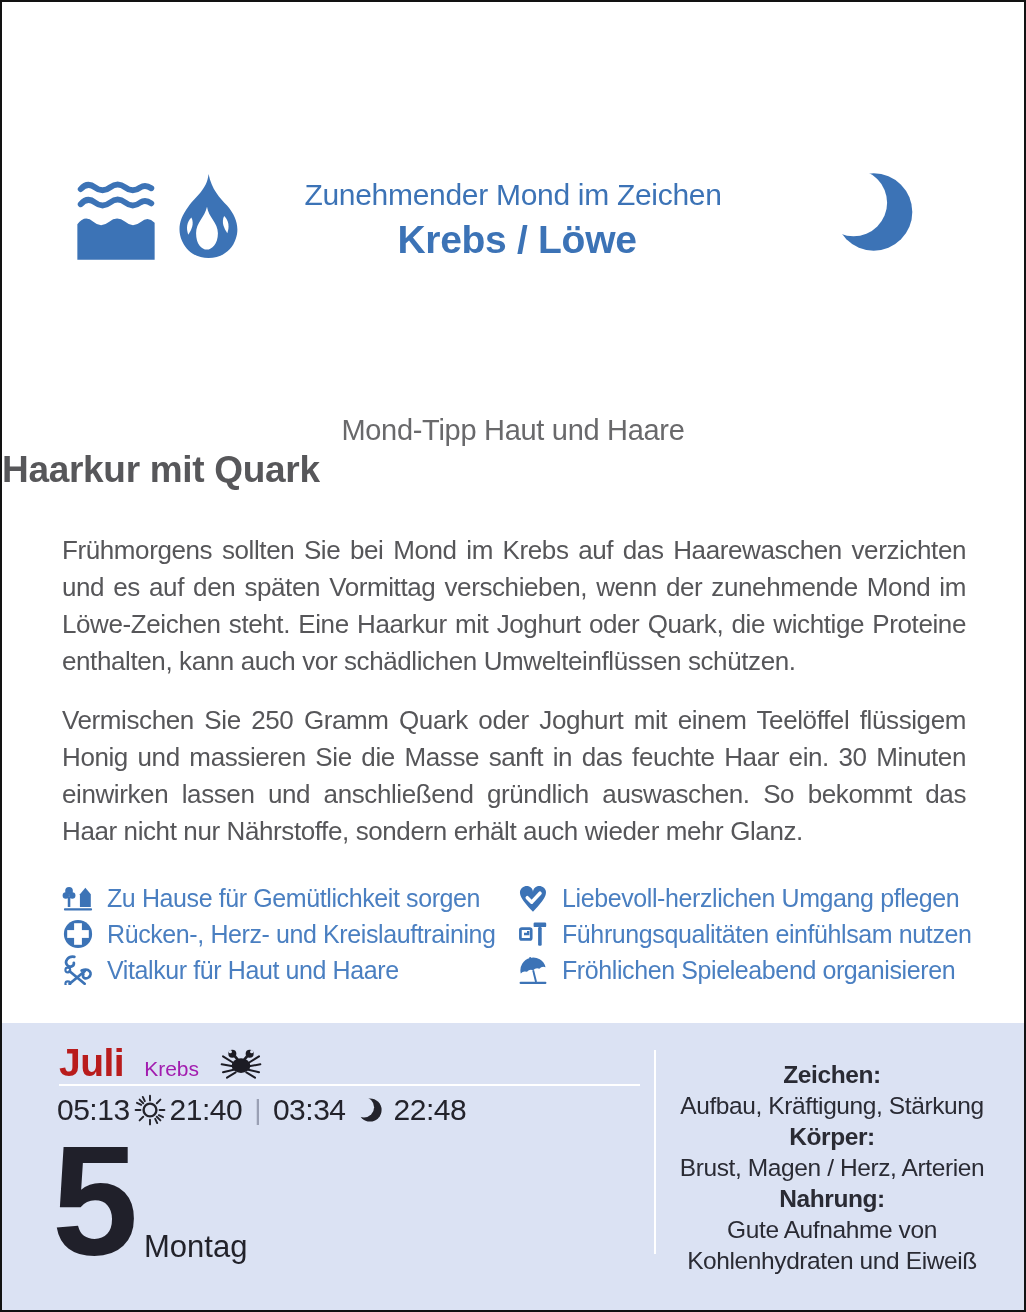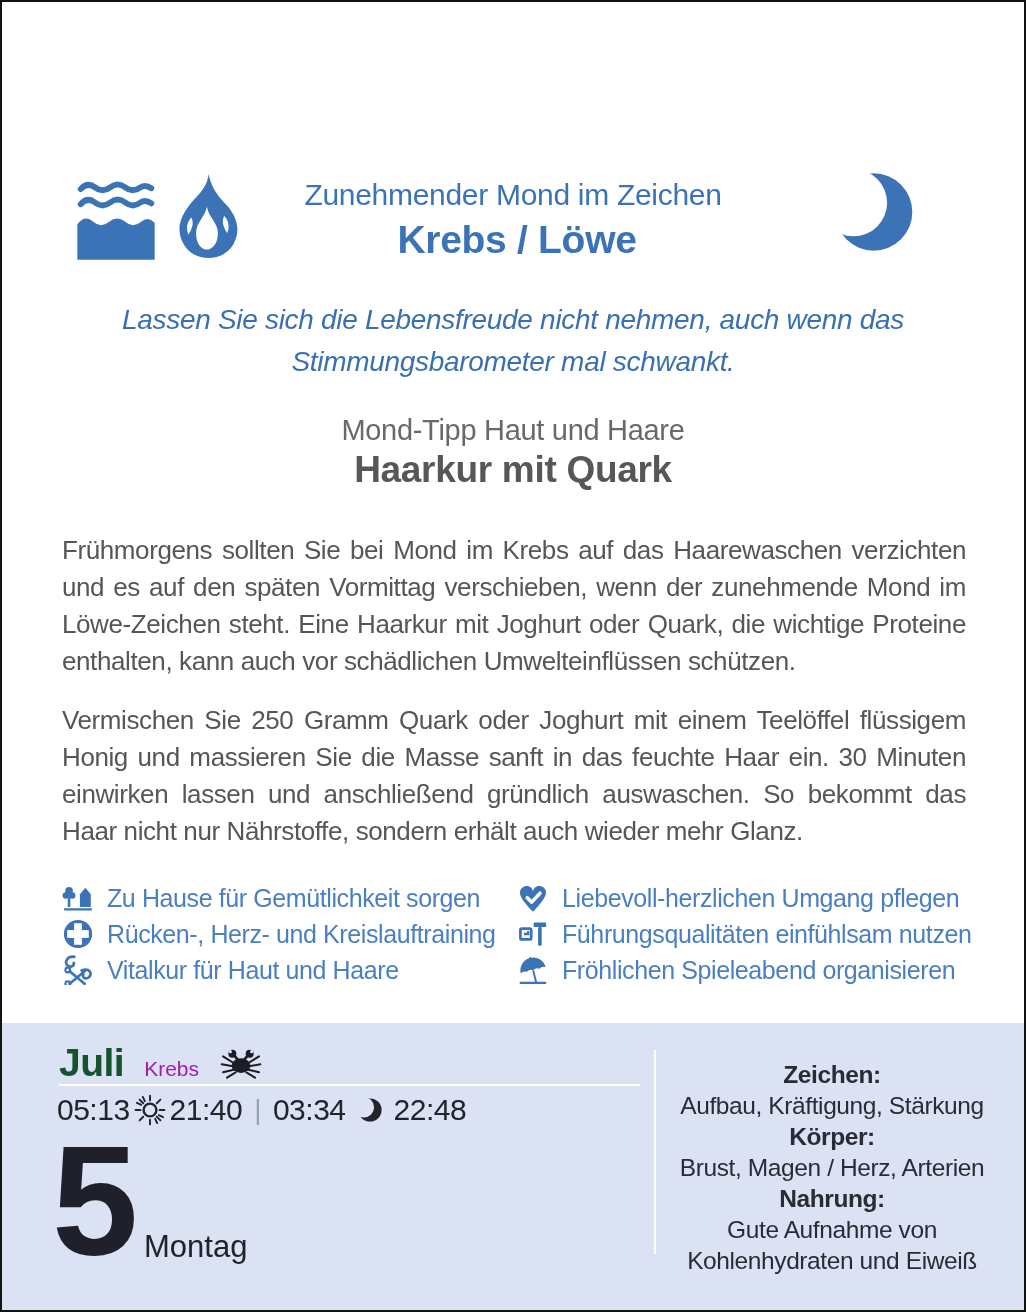--- a/index.html
+++ b/index.html
@@ -15,37 +15,37 @@
   .header-line1{font-size:30px; letter-spacing:-0.3px;}
   .header-line2{font-size:39px; font-weight:bold; margin-top:6px; letter-spacing:-0.3px;margin-left:8px;}
   .moon-big{position:absolute; right:110px; top:160px;}
   
   .motto{
     position:absolute; left:110px; right:110px; top:297px; text-align:center;
     font-style:italic; font-size:28px; line-height:42px; color:#3a70b3; letter-spacing:-0.3px;
   }
   
   .tip-kicker{position:absolute; left:0; right:0; top:412px; text-align:center; font-size:29px; color:#69696b; letter-spacing:-0.3px;}
-  .tip-title{position:absolute; left:0; right:0; top:447px; text-align:center; font-size:37px; font-weight:bold; color:#57575a; letter-spacing:-0.3px;}
+  .tip-title{position:absolute; left:0; right:0; top:447px; font-size:37px; font-weight:bold; color:#57575a; letter-spacing:-0.3px;}
   
   .body-copy{position:absolute; left:60px; right:58px; top:518px;}
   .body-copy p{
     margin:12px 0 22px 0; font-size:26px; line-height:37px; text-align:justify;
     color:#565659; letter-spacing:-0.4px;
   }
   
   .rec-grid{position:absolute; left:60px; right:30px; top:878px; display:grid; grid-template-columns:455px 1fr;}
   .rec-col{display:flex; flex-direction:column;}
   .rec-item{display:flex; align-items:center; gap:13px; height:36px; white-space:nowrap;}
   .rec-item .ricon{flex:0 0 32px; width:32px; height:32px; display:flex; align-items:center; justify-content:center;}
   .rec-label{font-size:25px; color:#4a7fc1; letter-spacing:-0.4px;}
   
   .band{position:absolute; left:0; right:0; top:1021px; bottom:0; background:#dbe2f3; color:#22222a;}
   .month-row{position:absolute; left:57px; top:18px; display:flex; align-items:baseline; gap:20px;}
-  .month{font-size:39px; font-weight:bold; color:#14532d; letter-spacing:-0.5px;}
+  .month{font-size:39px; font-weight:bold; color:#b91c1c; letter-spacing:-0.5px;}
   .zodiac{font-size:21px; color:#a21caf;}
   .crab{align-self:center; transform:translateY(2px);}
   .band-hr{position:absolute; left:57px; top:61px; width:581px; height:2px; background:#ffffff;}
   .times-row{position:absolute; left:55px; top:70px; display:flex; align-items:center; font-size:30px; color:#23232b; letter-spacing:-0.5px;}
   .times-row .tsep{color:#9aa0b4; margin:0 12px; font-size:28px;}
   .times-row .ticon{display:flex; align-items:center; margin:0 4px;}
   .day-number{position:absolute; left:50px; top:100px; font-size:155px; font-weight:bold; line-height:1; color:#20202a; letter-spacing:-4px;}
   .weekday{position:absolute; left:142px; top:206px; font-size:31px; color:#22222a;}
   .v-divider{position:absolute; left:652px; top:27px; width:2px; height:204px; background:#ffffff;}
   .info-block{position:absolute; left:652px; right:14px; top:36px; text-align:center; font-size:24.5px; line-height:31px; color:#2a2b34; letter-spacing:-0.4px;}
@@ -84,21 +84,20 @@
       <defs>
         <mask id="mcut">
           <rect width="100" height="118" fill="#fff"></rect>
           <circle cx="28" cy="48" r="40" fill="#000"></circle>
         </mask>
       </defs>
       <circle cx="52" cy="59" r="46" fill="#3c73b6" mask="url(#mcut)"></circle>
     </svg>
   </span>
 
-  <div class="motto">Lassen Sie sich die Lebensfreude nicht nehmen, auch wenn das Stimmungsbarometer mal schwankt.</div>
 
   <div class="tip-kicker">Mond-Tipp Haut und Haare</div>
   <div class="tip-title">Haarkur mit Quark</div>
 
   <div class="body-copy">
     <p>Frühmorgens sollten Sie bei Mond im Krebs auf das Haarewaschen verzichten und es auf den späten Vormittag verschieben, wenn der zunehmende Mond im Löwe-Zeichen steht. Eine Haarkur mit Joghurt oder Quark, die wichtige Proteine enthalten, kann auch vor schädlichen Umwelteinflüssen schützen.</p>
     <p>Vermischen Sie 250 Gramm Quark oder Joghurt mit einem Teelöffel flüssigem Honig und massieren Sie die Masse sanft in das feuchte Haar ein. 30 Minuten einwirken lassen und anschließend gründlich auswaschen. So bekommt das Haar nicht nur Nährstoffe, sondern erhält auch wieder mehr Glanz.</p>
   </div>
 
   <div class="rec-grid">

